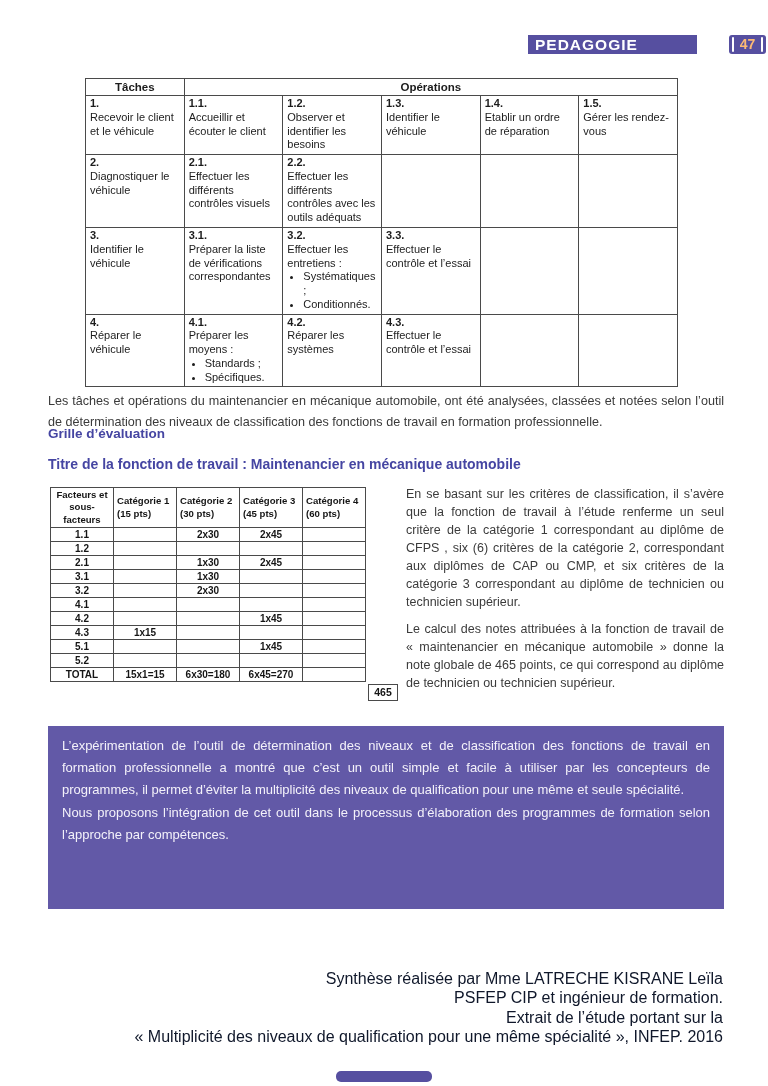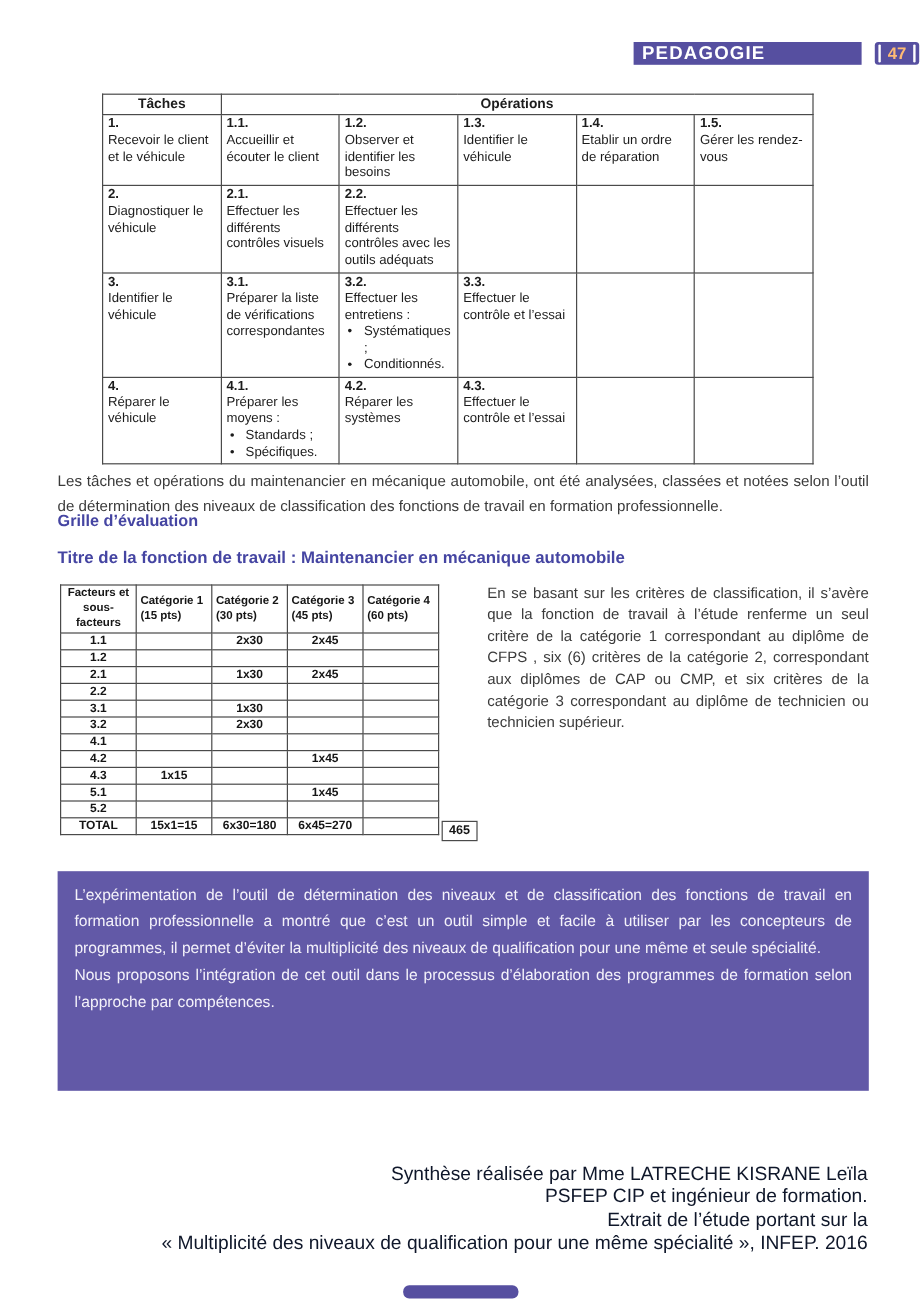--- a/index.html
+++ b/index.html
@@ -3,21 +3,21 @@
 <meta charset="utf-8">
 <style>
   html,body{margin:0;padding:0;}
   body{
     width:768px;height:1086px;position:relative;background:#fff;
     font-family:"Liberation Sans","DejaVu Sans",sans-serif;color:#3d3d3d;
     overflow:hidden;
   }
   
   .header-bar{
-    position:absolute;top:35px;left:528px;width:190px;height:19px;
+    position:absolute;top:35px;left:528px;width:169px;height:19px;
     background:var(--purple-bar,#564fa0);color:#fff;font-weight:bold;
     font-size:15.5px;line-height:19px;padding-left:7px;letter-spacing:1px;
     box-sizing:border-box;
   }
   .page-badge{
     position:absolute;top:35px;left:729px;width:37px;height:19px;
     background:var(--purple-bar,#564fa0);color:#fdba74;font-weight:bold;
     font-size:14px;line-height:19px;text-align:center;border-radius:3px;
   }
   .page-badge::before,.page-badge::after{
@@ -253,27 +253,20 @@
         <td></td>
       </tr>
       <tr>
         <td>2.1</td>
         <td></td>
         <td>1x30</td>
         <td>2x45</td>
         <td></td>
       </tr>
       <tr>
-        <td>2.2</td>
-        <td></td>
-        <td></td>
-        <td></td>
-        <td></td>
-      </tr>
-      <tr>
         <td>3.1</td>
         <td></td>
         <td>1x30</td>
         <td></td>
         <td></td>
       </tr>
       <tr>
         <td>3.2</td>
         <td></td>
         <td>2x30</td>
@@ -321,20 +314,21 @@
         <td>6x30=180</td>
         <td>6x45=270</td>
         <td></td>
       </tr>
     </tbody>
 </table>
 <div class="total-box">465</div>
 
 <div class="analysis">
   <p>En se basant sur les critères de classification, il s’avère que la fonction de travail à l’étude renferme un seul critère de la catégorie 1 correspondant au diplôme de CFPS , six (6) critères de la catégorie 2, correspondant aux diplômes de CAP ou CMP, et six critères de la catégorie 3 correspondant au diplôme de technicien ou technicien supérieur.</p>
+  <p>Le calcul des notes attribuées à la fonction de travail de « maintenancier en mécanique automobile » donne la note globale de 465 points, ce qui correspond au diplôme de technicien ou technicien supérieur.</p>
 </div>
 
 <div class="conclusion">
   <p>L’expérimentation de l’outil de détermination des niveaux et de classification des fonctions de travail en formation professionnelle a montré que c’est un outil simple et facile à utiliser par les concepteurs de programmes, il permet d’éviter la multiplicité des niveaux de qualification pour une même et seule spécialité.</p>
   <p>Nous proposons l’intégration de cet outil dans le processus d’élaboration des programmes de formation selon l’approche par compétences.</p>
 </div>
 
 <div class="footer" id="footer-credits">
     <div>Synthèse réalisée par Mme LATRECHE KISRANE Leïla</div>
     <div>PSFEP CIP et ingénieur de formation.</div>

